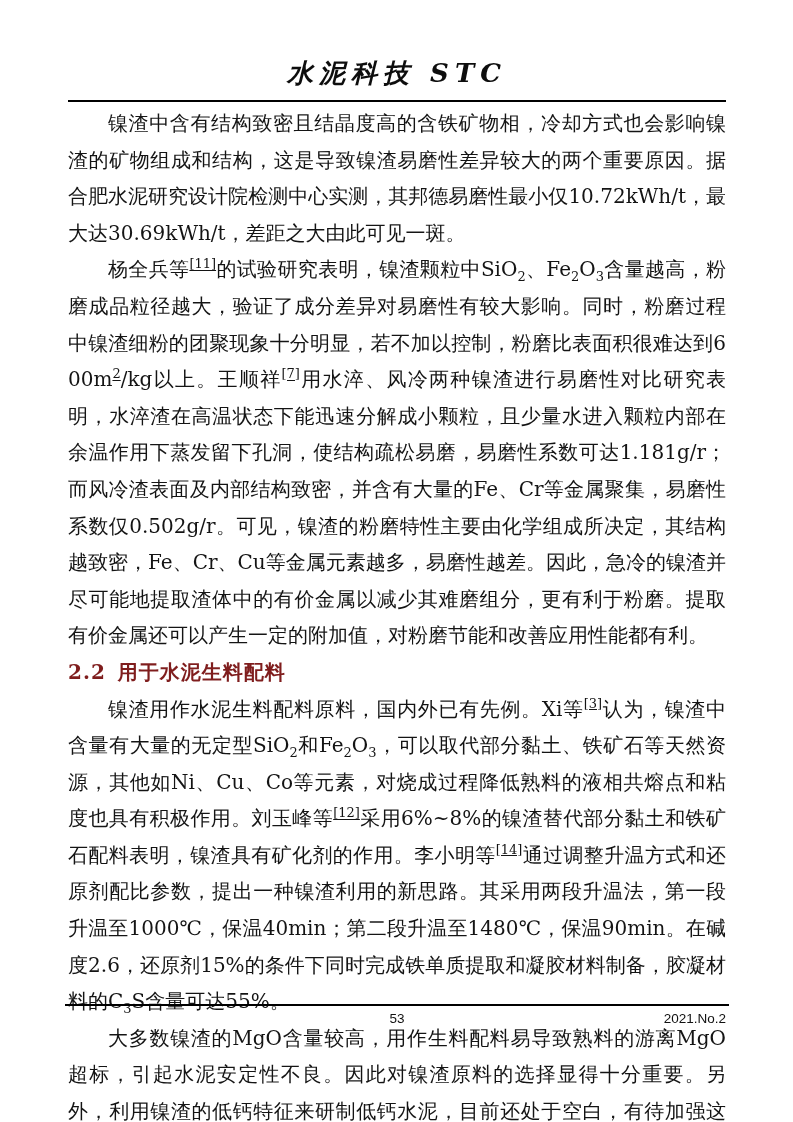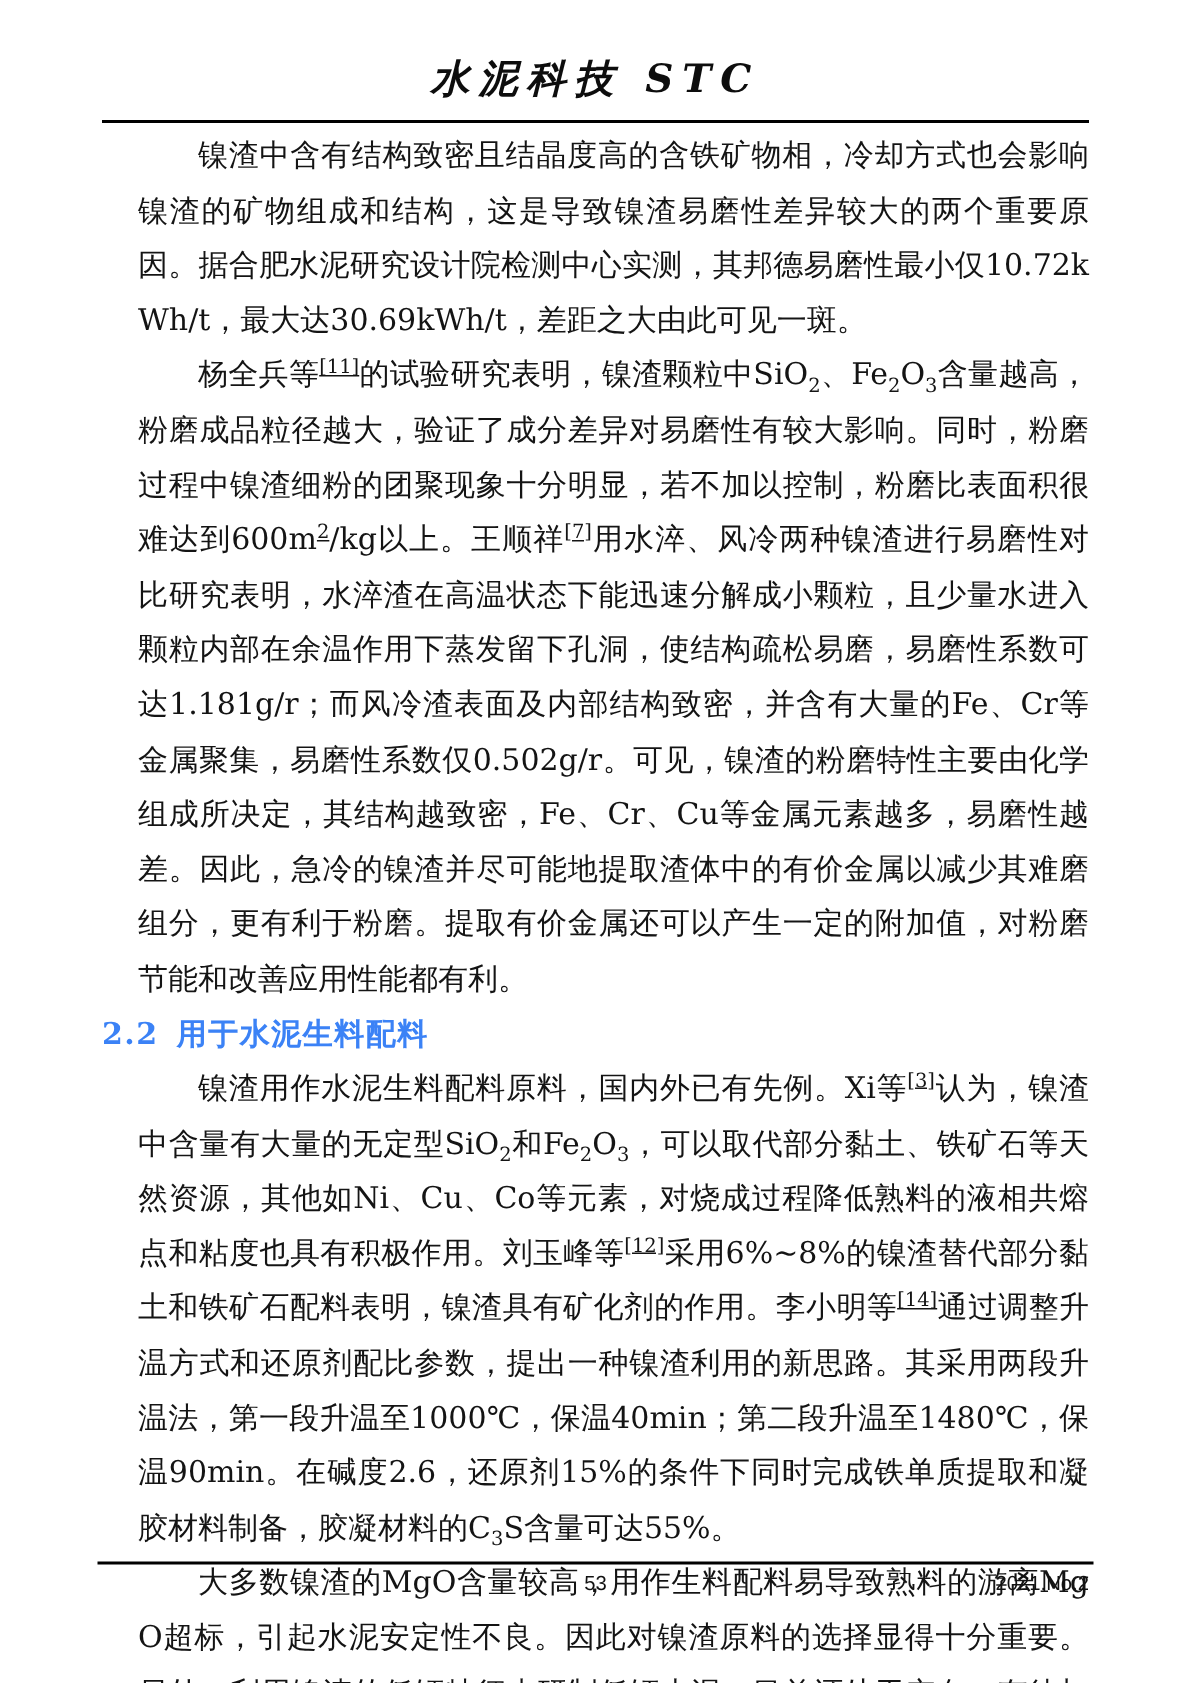--- a/index.html
+++ b/index.html
@@ -7,21 +7,21 @@
   body {
     width:793px; height:1122px;
     font-family:"DejaVu Serif","Liberation Serif",serif;
     color:#111111;
     overflow:hidden;
   }
   .page {
     position:relative;
     width:793px; height:1060px;
     background:#ffffff;
-    padding:36px 67px 0 68px;
+    padding:56px 67px 0 68px;
   }
   .journal-title {
     text-align:center;
     font-size:26px;
     font-style:italic;
     font-weight:bold;
     letter-spacing:6px;
     line-height:34px;
     color:#0d0d0d;
   }
@@ -30,36 +30,36 @@
     margin-top:10px;
   }
   .body-text {
     margin-top:3px;
     font-size:20px;
     line-height:36.6px;
     text-align:justify;
     word-break:break-all;
     color:#141414;
   }
-  .para { text-indent:2em;margin-left:24px; }
+  .para { text-indent:2em; }
   .heading {
     font-size:20px;
     font-weight:bold;
     line-height:36.6px;
     text-indent:0;
-    color:#3b82f6;
+    color:#7f1d1d;
   }
   .heading .sec-num { letter-spacing:1px; }
   .heading .sec-title { margin-left:12px; letter-spacing:1px; }
   sup { font-size:13px; line-height:0;text-decoration:underline; }
   sub { font-size:13px; line-height:0; }
   .footer {
     position:absolute;
     left:65px; right:64px;
-    top:1041px;
+    top:1004px;
   }
   .footer-rule { border-top:2.5px solid #000; }
   .footer-row {
     position:relative;
     margin-top:5px;
     height:18px;
     font-family:"Liberation Sans","DejaVu Sans",sans-serif;
     font-size:13.5px;
     color:#111;
   }

